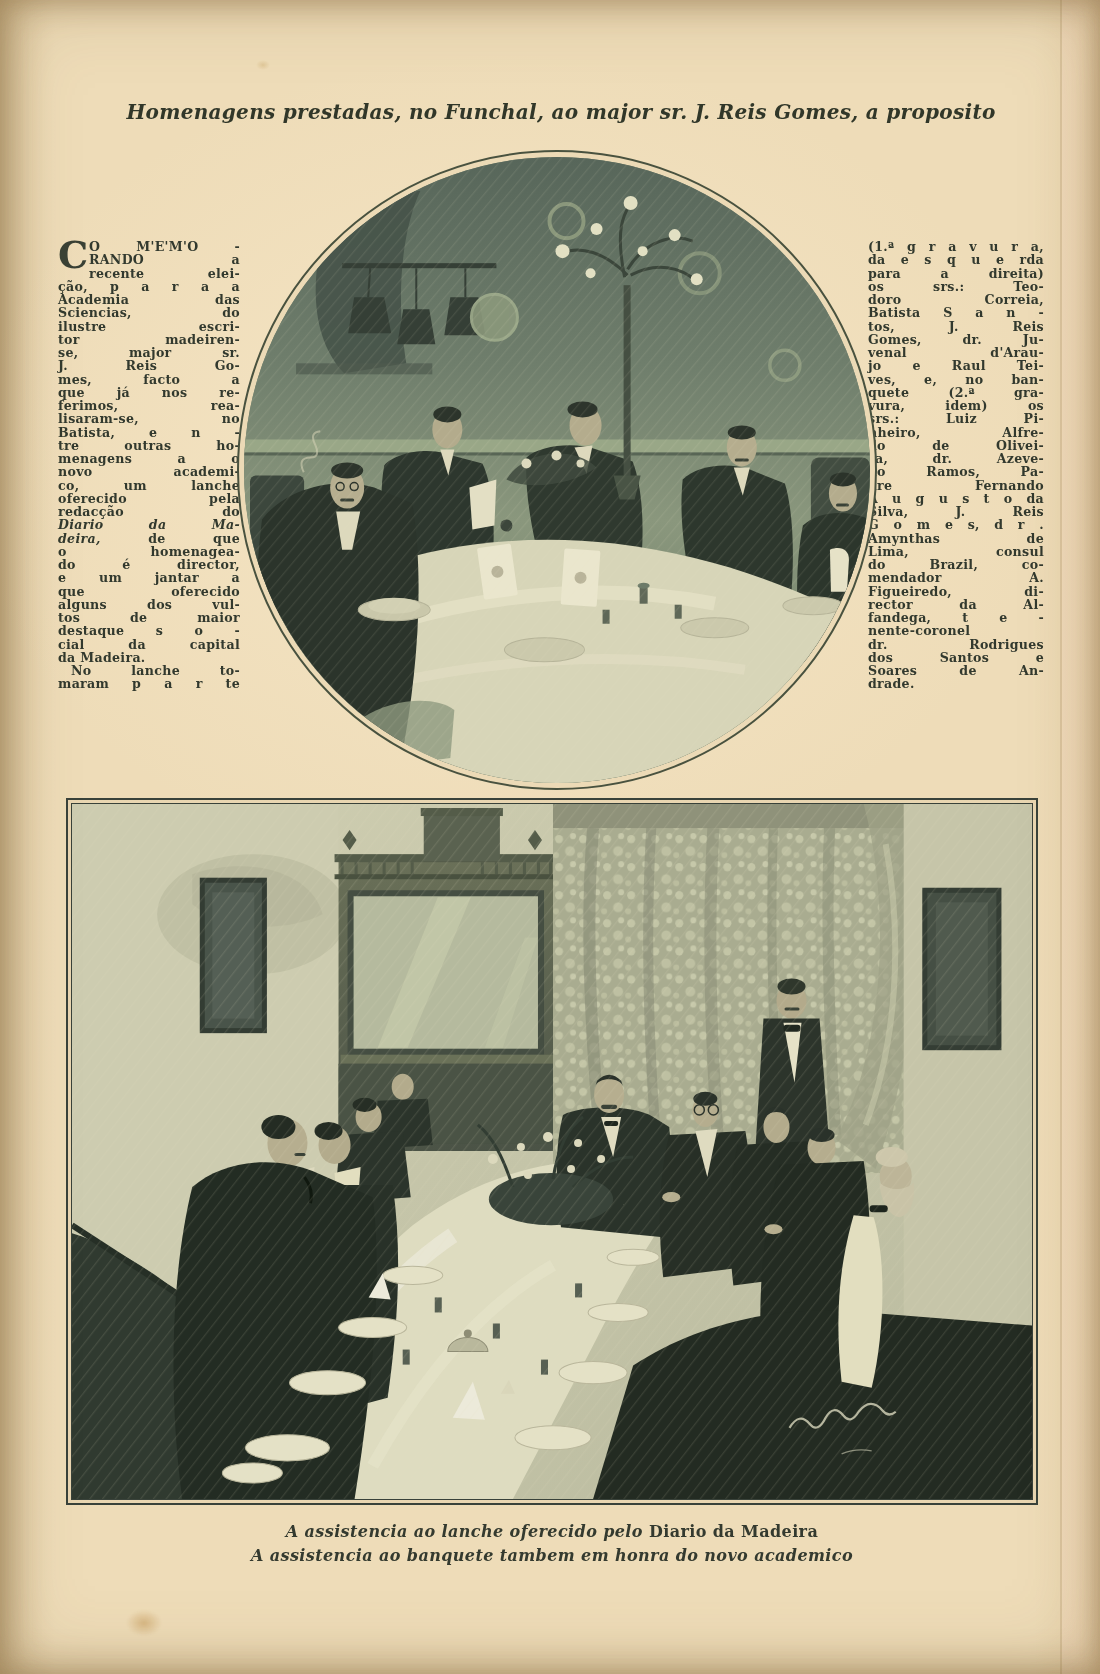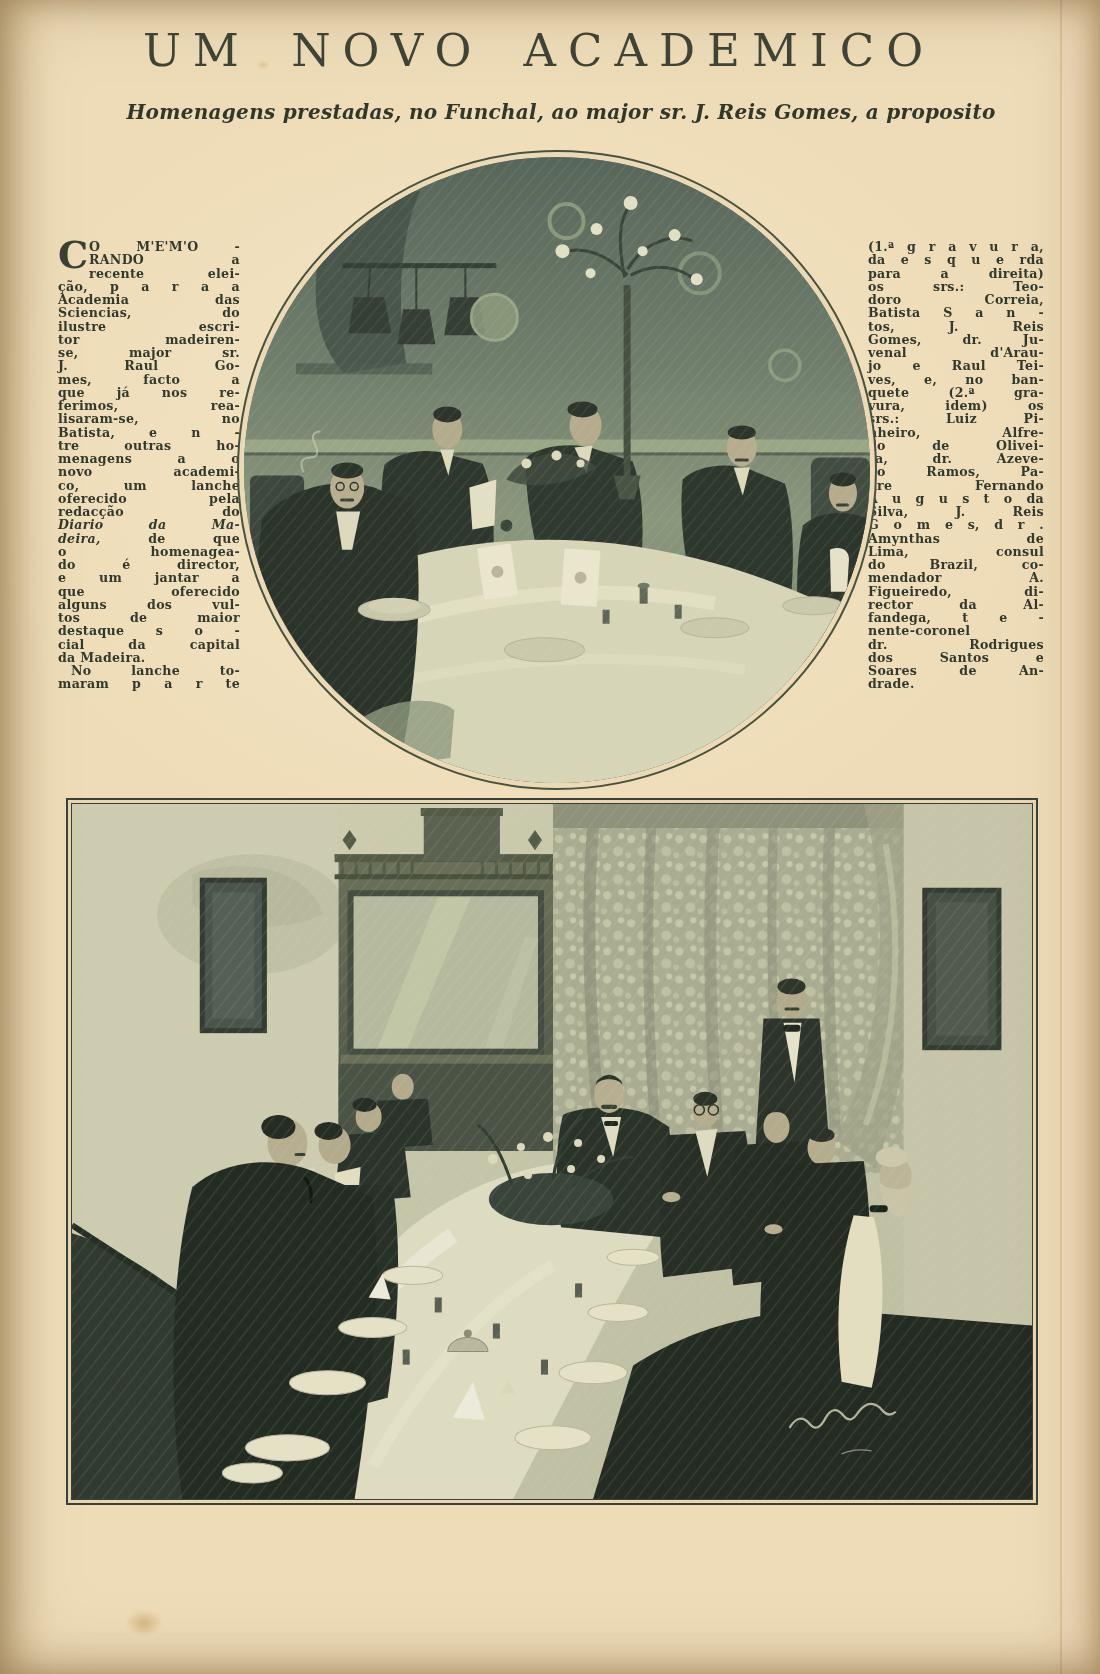--- a/index.html
+++ b/index.html
@@ -64,36 +64,35 @@
   .edges{position:absolute;inset:0;pointer-events:none;
     box-shadow:inset 0 0 80px rgba(125,95,50,.25),inset 14px 0 28px rgba(125,95,50,.22),
                inset -6px 0 16px rgba(140,100,60,.15),inset 0 -16px 30px rgba(125,95,50,.20),
                inset 0 14px 26px rgba(125,95,50,.15);}
 </style>
 </head>
 <body>
 
 <div class="page">
 
-  <h1 class="headline">UM NOVO ACADEMICO</h1>
   <p class="subhead l1">Homenagens prestadas, no Funchal, ao major sr. J. Reis Gomes, a proposito</p>
 
   <div class="col col-left">
     <span class="dropcap">C</span>
     <div class="lines">
         <div class="ln">O M'E'M'O -</div>
         <div class="ln">RANDO a</div>
         <div class="ln">recente elei-</div>
         <div class="ln">ção, p a r a a</div>
         <div class="ln">Academia das</div>
         <div class="ln">Sciencias, do</div>
         <div class="ln">ilustre escri-</div>
         <div class="ln">tor madeiren-</div>
         <div class="ln">se, major sr.</div>
-        <div class="ln">J. Raul Go-</div>
+        <div class="ln">J. Reis Go-</div>
         <div class="ln">mes, facto a</div>
         <div class="ln">que já nos re-</div>
         <div class="ln">ferimos, rea-</div>
         <div class="ln">lisaram-se, no</div>
         <div class="ln">Batista, e n -</div>
         <div class="ln">tre outras ho-</div>
         <div class="ln">menagens a o</div>
         <div class="ln">novo academi-</div>
         <div class="ln">co, um lanche</div>
         <div class="ln">oferecido pela</div>
@@ -480,19 +479,26 @@
 
         <g>
           <path d="M716,622 q10,-16 20,-4 q8,10 16,-6 q8,-14 18,-2 q7,9 15,-4 q12,-15 24,-1 q6,7 13,1" stroke="#d8d7bd" stroke-width="2.2" fill="none" opacity=".8"></path>
           <path d="M768,648 q14,-6 30,-3" stroke="#cfcfb5" stroke-width="1.4" fill="none" opacity=".6"></path>
         </g>
         <rect width="958" height="693" fill="url(#hatch2)" opacity=".12"></rect>
       </svg>
     </div>
   </figure>
 
+  <div class="captions">
+    <div>
+      <span class="cap-it">A assistencia ao lanche oferecido pelo</span>
+      <span class="roman">Diario da Madeira</span>
+    </div>
+    <div>A assistencia ao banquete tambem em honra do novo academico</div>
+  </div>
 
   <div class="stain-a"></div>
   <div class="stain-b"></div>
   <div class="right-strip"></div>
   <div class="seam"></div>
   <div class="edges"></div>
 </div>
 
 </body></html>

